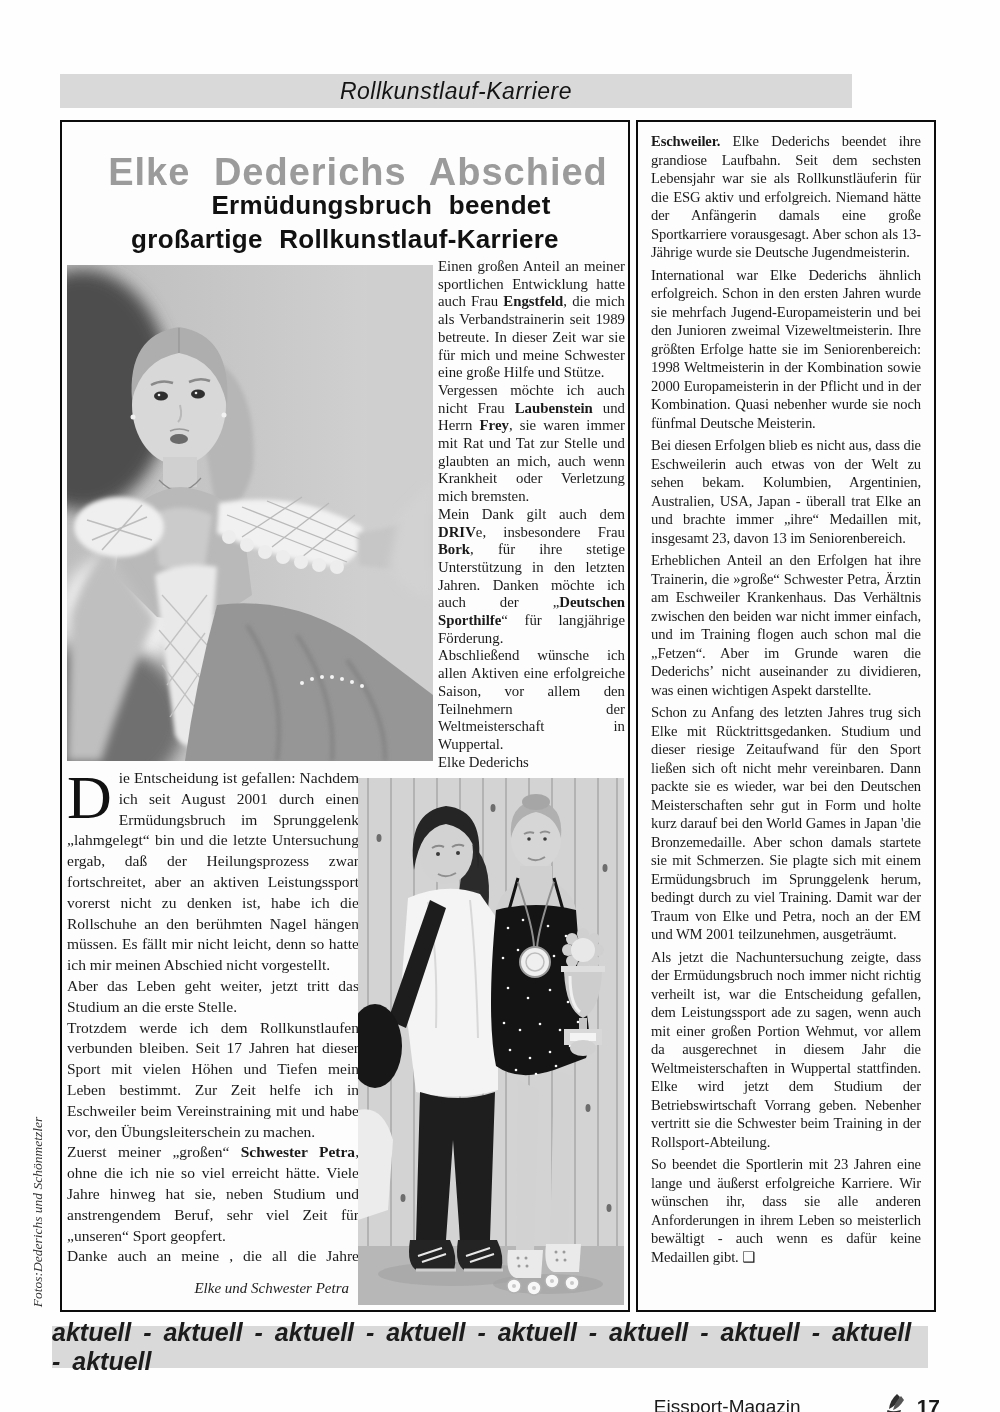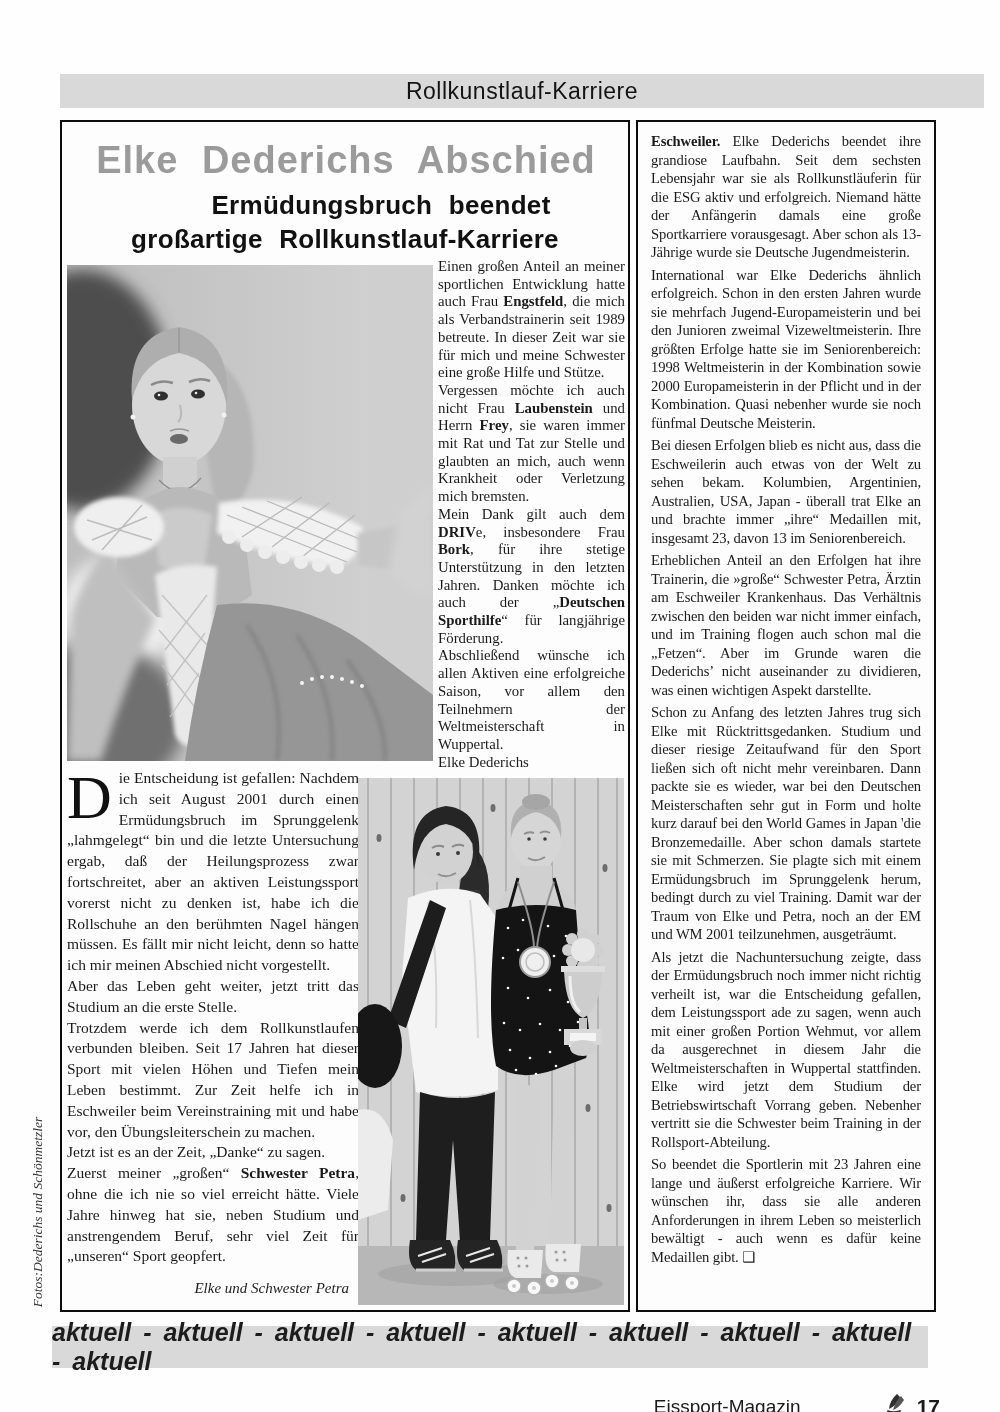--- a/index.html
+++ b/index.html
@@ -1,26 +1,26 @@
 <!DOCTYPE html>
 <html lang="de"><head>
 <meta charset="utf-8">
 <style>
   html,body{margin:0;padding:0;background:#ffffff;}
   .page{position:relative;width:1000px;height:1412px;background:#fefefe;overflow:hidden;
         font-family:"Liberation Serif", serif;color:#1a1a1a;}
   
-  .header-bar{position:absolute;left:60px;top:74px;width:924px;height:34px;background:#d9d9d9;
-              display:flex;align-items:center;justify-content:center;}
+  .header-bar{position:absolute;left:60px;top:74px;width:792px;height:34px;background:#d9d9d9;
+              display:flex;align-items:center;justify-content:center;font-style:italic;}
   .header-bar span{font-family:"Liberation Sans",sans-serif;font-size:23px;color:#141414;letter-spacing:.5px;}
   
   .box{position:absolute;border:2px solid #0c0c0c;background:#fdfdfd;box-sizing:border-box;}
   .box-left{left:60px;top:120px;width:570px;height:1192px;}
   .box-right{left:636px;top:120px;width:300px;height:1192px;padding:6px 9px;overflow:hidden;}
-  .art-title{position:absolute;left:0;top:16px;width:100%;margin:1px;text-align:center;
+  .art-title{position:absolute;left:0;top:16px;width:100%;margin:13px;text-align:center;
              font-family:"Liberation Sans",sans-serif;font-weight:700;font-size:38px;color:#9b9b9b;
              letter-spacing:1px;word-spacing:12px;}
   .art-sub{position:absolute;left:0;width:100%;margin:0;text-align:center;
            font-family:"Liberation Sans",sans-serif;font-weight:700;font-size:26px;color:#111;
            word-spacing:9px;letter-spacing:.3px;}
   .sub1{top:68px;padding-left:36px;} .sub2{top:102px;}
   .photo{position:absolute;overflow:hidden;background:#c9c9c9;}
   .photo1{left:5px;top:143px;width:366px;height:496px;}
   .photo2{left:296px;top:656px;width:266px;height:527px;}
   .col-mid{position:absolute;left:376px;top:136px;width:187px;height:630px;overflow:hidden;}
@@ -158,21 +158,20 @@
         <p class="mid-p">Mein Dank gilt auch dem <b>DRIV</b>e, insbesondere Frau <b>Bork</b>, für ihre stetige Unterstützung in den letzten Jahren. Danken möchte ich auch der „<b>Deutschen Sporthilfe</b>“ für langjährige Förderung.</p>
         <p class="mid-p">Abschließend wünsche ich allen Aktiven eine erfolgreiche Saison, vor allem den Teilnehmern der Weltmeisterschaft in Wuppertal.</p>
         <p class="mid-p">Elke Dederichs</p>
       </div>
 
     <div class="col-left">
       <p><span class="dropcap">D</span><span>ie Entscheidung ist gefallen: Nachdem ich seit August 2001 durch einen Ermüdungsbruch im Sprunggelenk „lahmgelegt“ bin und die letzte Untersuchung ergab, daß der Heilungsprozess zwar fortschreitet, aber an aktiven Leistungssport vorerst nicht zu denken ist, habe ich die Rollschuhe an den berühmten Nagel hängen müssen. Es fällt mir nicht leicht, denn so hatte ich mir meinen Abschied nicht vorgestellt.</span></p>
       <div>
           <p>Aber das Leben geht weiter, jetzt tritt das Studium an die erste Stelle.</p>
           <p>Trotzdem werde ich dem Rollkunstlaufen verbunden bleiben. Seit 17 Jahren hat dieser Sport mit vielen Höhen und Tiefen mein Leben bestimmt. Zur Zeit helfe ich in Eschweiler beim Vereinstraining mit und habe vor, den Übungsleiterschein zu machen.</p>
-          <p>Jetzt ist es an der Zeit, „Danke“ zu sagen.</p>
           <p>Zuerst meiner „großen“ <b>Schwester Petra</b>, ohne die ich nie so viel erreicht hätte. Viele Jahre hinweg hat sie, neben Studium und anstrengendem Beruf, sehr viel Zeit für „unseren“ Sport geopfert.</p>
           <p>Danke auch an meine , die all die Jahre meinen Sport ermöglichten und mir auch in schweren Zeiten den Rücken stärkten.</p>
         </div>
     </div>
 
     <div class="photo photo2">
       <svg width="266" height="527" viewBox="0 0 266 527" preserveAspectRatio="none">
         <rect width="266" height="527" fill="#d3d3d3"></rect>
         <g stroke="#a9a9a9" stroke-width="1.5">
           <path d="M10 0 V470"></path>

